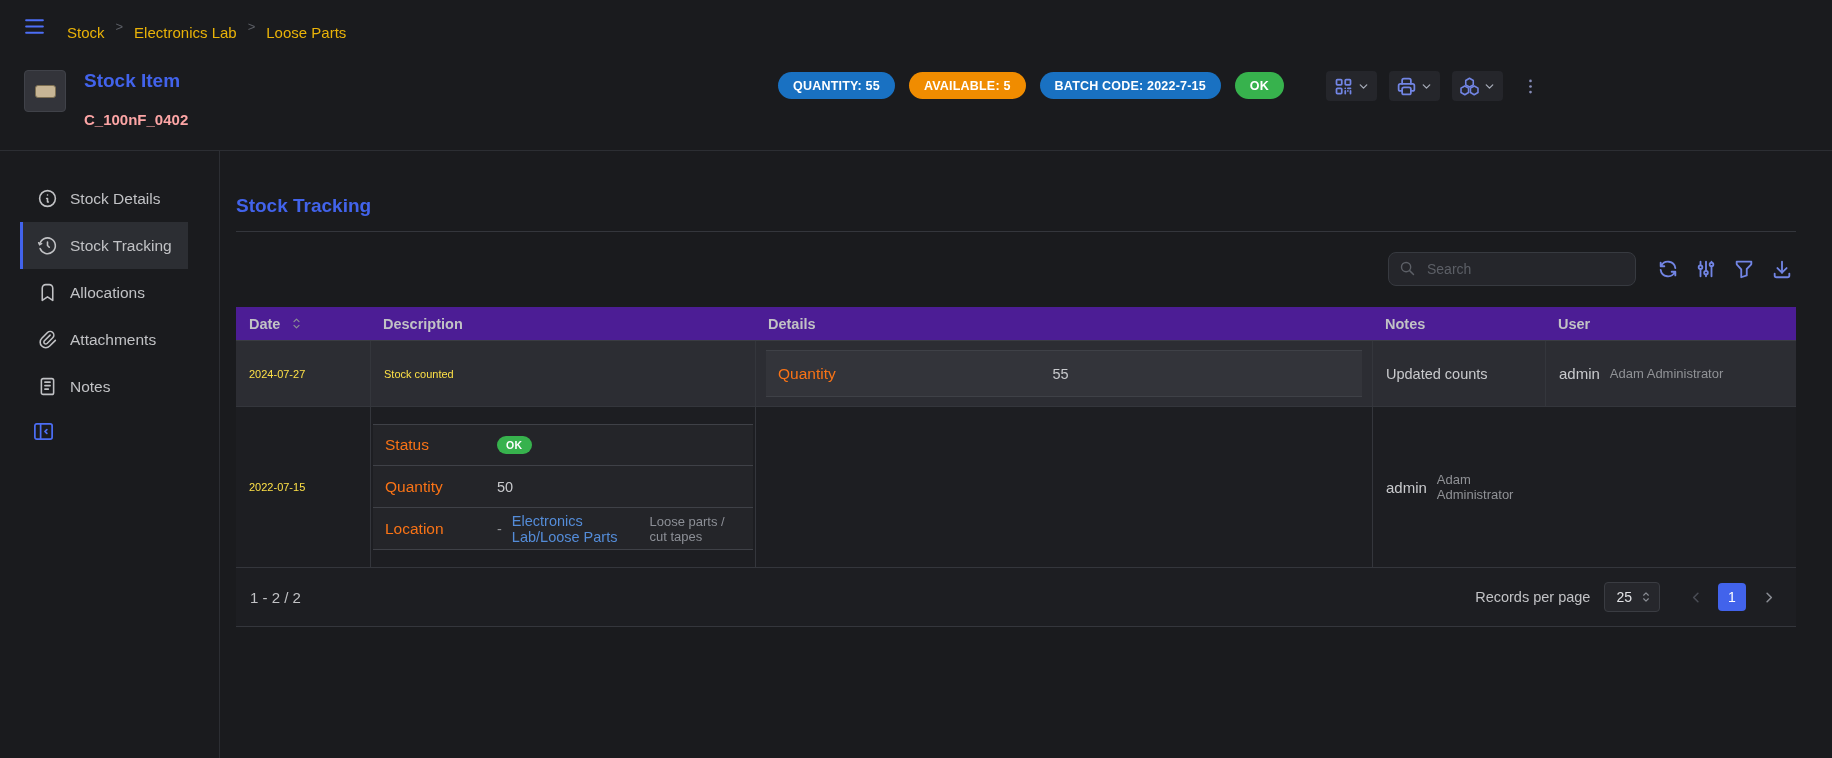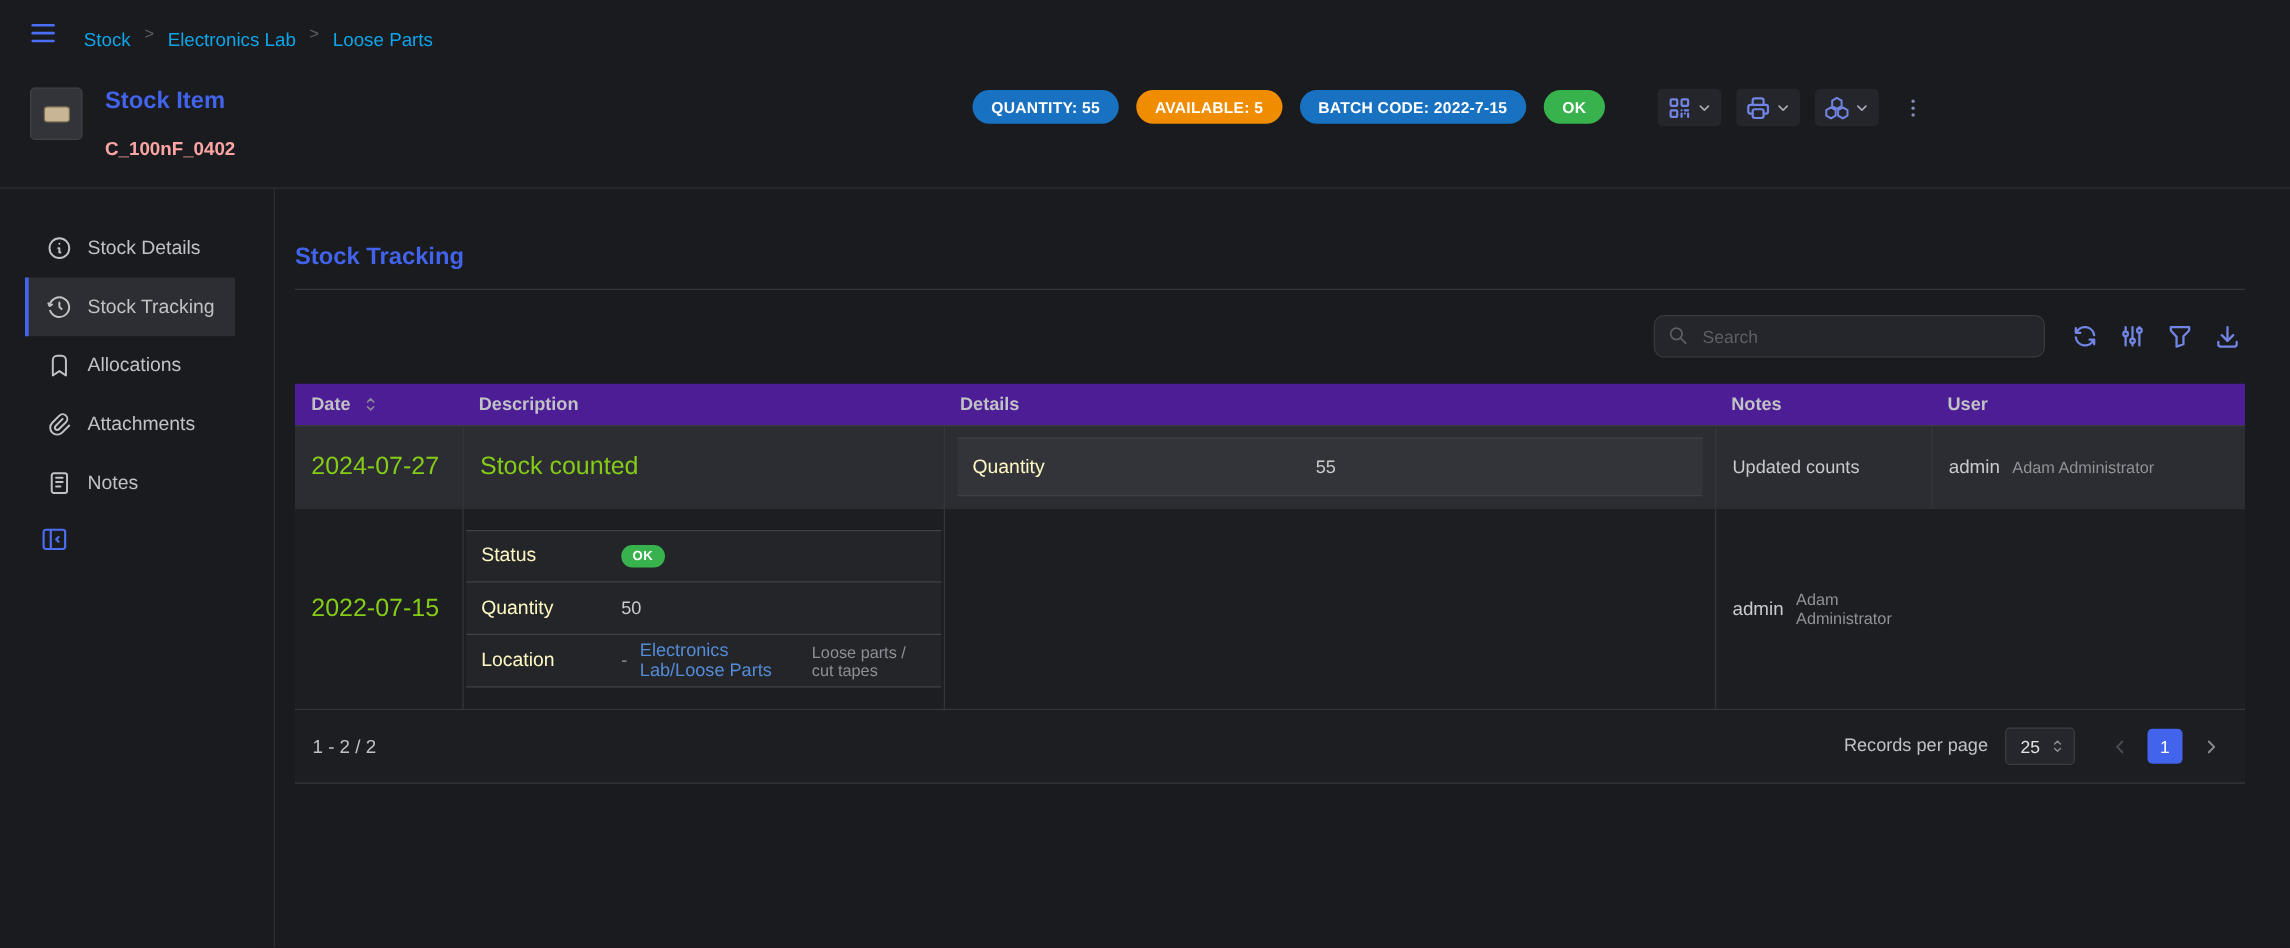--- a/index.html
+++ b/index.html
@@ -9,21 +9,21 @@
     background:#1a1b1e; color:#c1c2c5;
     font-family:"Liberation Sans", sans-serif;
   }
   svg { display:block; }
   button { font-family:"Liberation Sans", sans-serif; }
 
   
   .topbar { display:flex; align-items:center; height:52px; padding:0 22px; }
   .burger { color:#4c6ef5; background:none; border:none; cursor:pointer; margin-right:20px; }
   .breadcrumb { display:flex; align-items:center; gap:11px; font-size:15px; }
-  .crumb { color:#0ea5e9; cursor:pointer; text-decoration:none;margin-top:12px; }
+  .crumb { color:#eab308; cursor:pointer; text-decoration:none;margin-top:12px; }
   .crumb-sep { color:#5c5f66; font-size:13px; }
 
   
   .page-header { display:flex; align-items:flex-start; padding:18px 288px 0 24px; height:98px; }
   .thumb { width:42px; height:42px; background:#33343a; border:1px solid #404249; border-radius:4px;
            display:flex; align-items:center; justify-content:center; cursor:pointer; flex:none; }
   .thumb-chip { width:21px; height:13px; background:#c7b595; border:1px solid #7d6f52; border-radius:3px; }
   .title-block { margin-left:18px; }
   .page-title { color:#4263eb; font-size:19px; font-weight:700; line-height:22px; }
   .page-subtitle { color:#fca5a5; font-size:15px; margin-top:19px;font-weight:bold; }
@@ -49,21 +49,21 @@
   .side-item .s-ic { width:21px; height:21px; flex:none; }
   .side-item.active { background:#2c2e33; border-left-color:#4263eb; }
   .collapse-btn { margin:10px 0 0 12px; background:none; border:none; color:#4c6ef5; cursor:pointer; }
 
   .panel { flex:1; padding:43px 36px 0 16px; min-width:0; }
   .panel-heading { color:#4263eb; font-size:19px; font-weight:700; line-height:24px; }
   .panel-divider { border:none; border-top:1px solid #34363c; margin:13px 0 0 0; }
 
   
   .toolbar { display:flex; justify-content:flex-end; align-items:center; gap:10px; margin-top:19px; height:36px; }
-  .search-box { position:relative; width:313px; margin-right:8px; }
+  .search-box { position:relative; width:248px; margin-right:8px; }
   .search-box input { width:100%; height:34px; background:#25262b; border:1px solid #373a40; border-radius:8px;
                       color:#c1c2c5; font-size:14px; padding:0 12px 0 38px; outline:none;
                       font-family:"Liberation Sans", sans-serif; }
   .search-box input::placeholder { color:#5c5f66; }
   .search-icon { position:absolute; left:11px; top:8px; color:#5c5f66; }
   .tool-btn { background:none; border:none; color:#7285e4; cursor:pointer; padding:3px; }
 
   
   .table { margin-top:20px; }
   .t-row { display:grid; grid-template-columns:134px 385px 617px 173px 1fr; }
@@ -75,29 +75,29 @@
   .row-1 { background:#2c2d33; border-top:1px solid #3a3c42; min-height:65px; }
   .row-2 { background:#1d1e22; border-top:1px solid #34363c; min-height:160px; }
   .details-cell { padding:9px 10px; display:block; }
   .row-1 .details-cell { display:flex; }
   .row-2 .details-cell { padding:17px 2px; }
   .sub-table { width:100%; }
   .sub-row { display:flex; align-items:center; height:42px; padding:0 12px; background:rgba(255,255,255,.035);
              border-bottom:1px solid #3f4147; }
   .sub-row:first-child { border-top:1px solid #3f4147; }
   .row-1 .sub-row { height:47px; }
-  .sub-label { flex:0 0 112px; font-size:15.5px; color:#fef9c3; }
+  .sub-label { flex:0 0 112px; font-size:15.5px; color:#f97316; }
   .row-1 .sub-label { flex:0 0 48%; }
   .sub-value { font-size:14.5px; color:#c9cacd; }
   .small-badge { background:#37b24d; color:#fff; font-size:10.5px; font-weight:700; letter-spacing:.4px;
                  padding:4px 9px; border-radius:10px; line-height:1; }
   .loc-dash { color:#909296; margin-right:10px; font-size:14.5px; }
   .loc-link { color:#548cd8; font-size:14.5px; cursor:pointer; text-decoration:none; }
   .loc-detail { color:#8c8f96; font-size:13px; margin-left:12px; }
-  .date-cell, .desc-cell { font-size:20px; color:#84cc16; }
+  .date-cell, .desc-cell { font-size:11px; color:#fde047; }
   .notes-cell { font-size:14.5px; color:#c9cacd; }
   .user-cell { gap:10px; }
   .user-name { font-size:15px; color:#c9cacd; }
   .user-full { font-size:13px; color:#909296; }
 
   
   .t-footer { display:flex; align-items:center; height:60px; background:#1d1e22; padding:0 14px;
               border-top:1px solid #34363c; border-bottom:1px solid #34363c; }
   .range-label { font-size:15px; color:#c1c2c5; }
   .footer-right { margin-left:auto; display:flex; align-items:center; }

